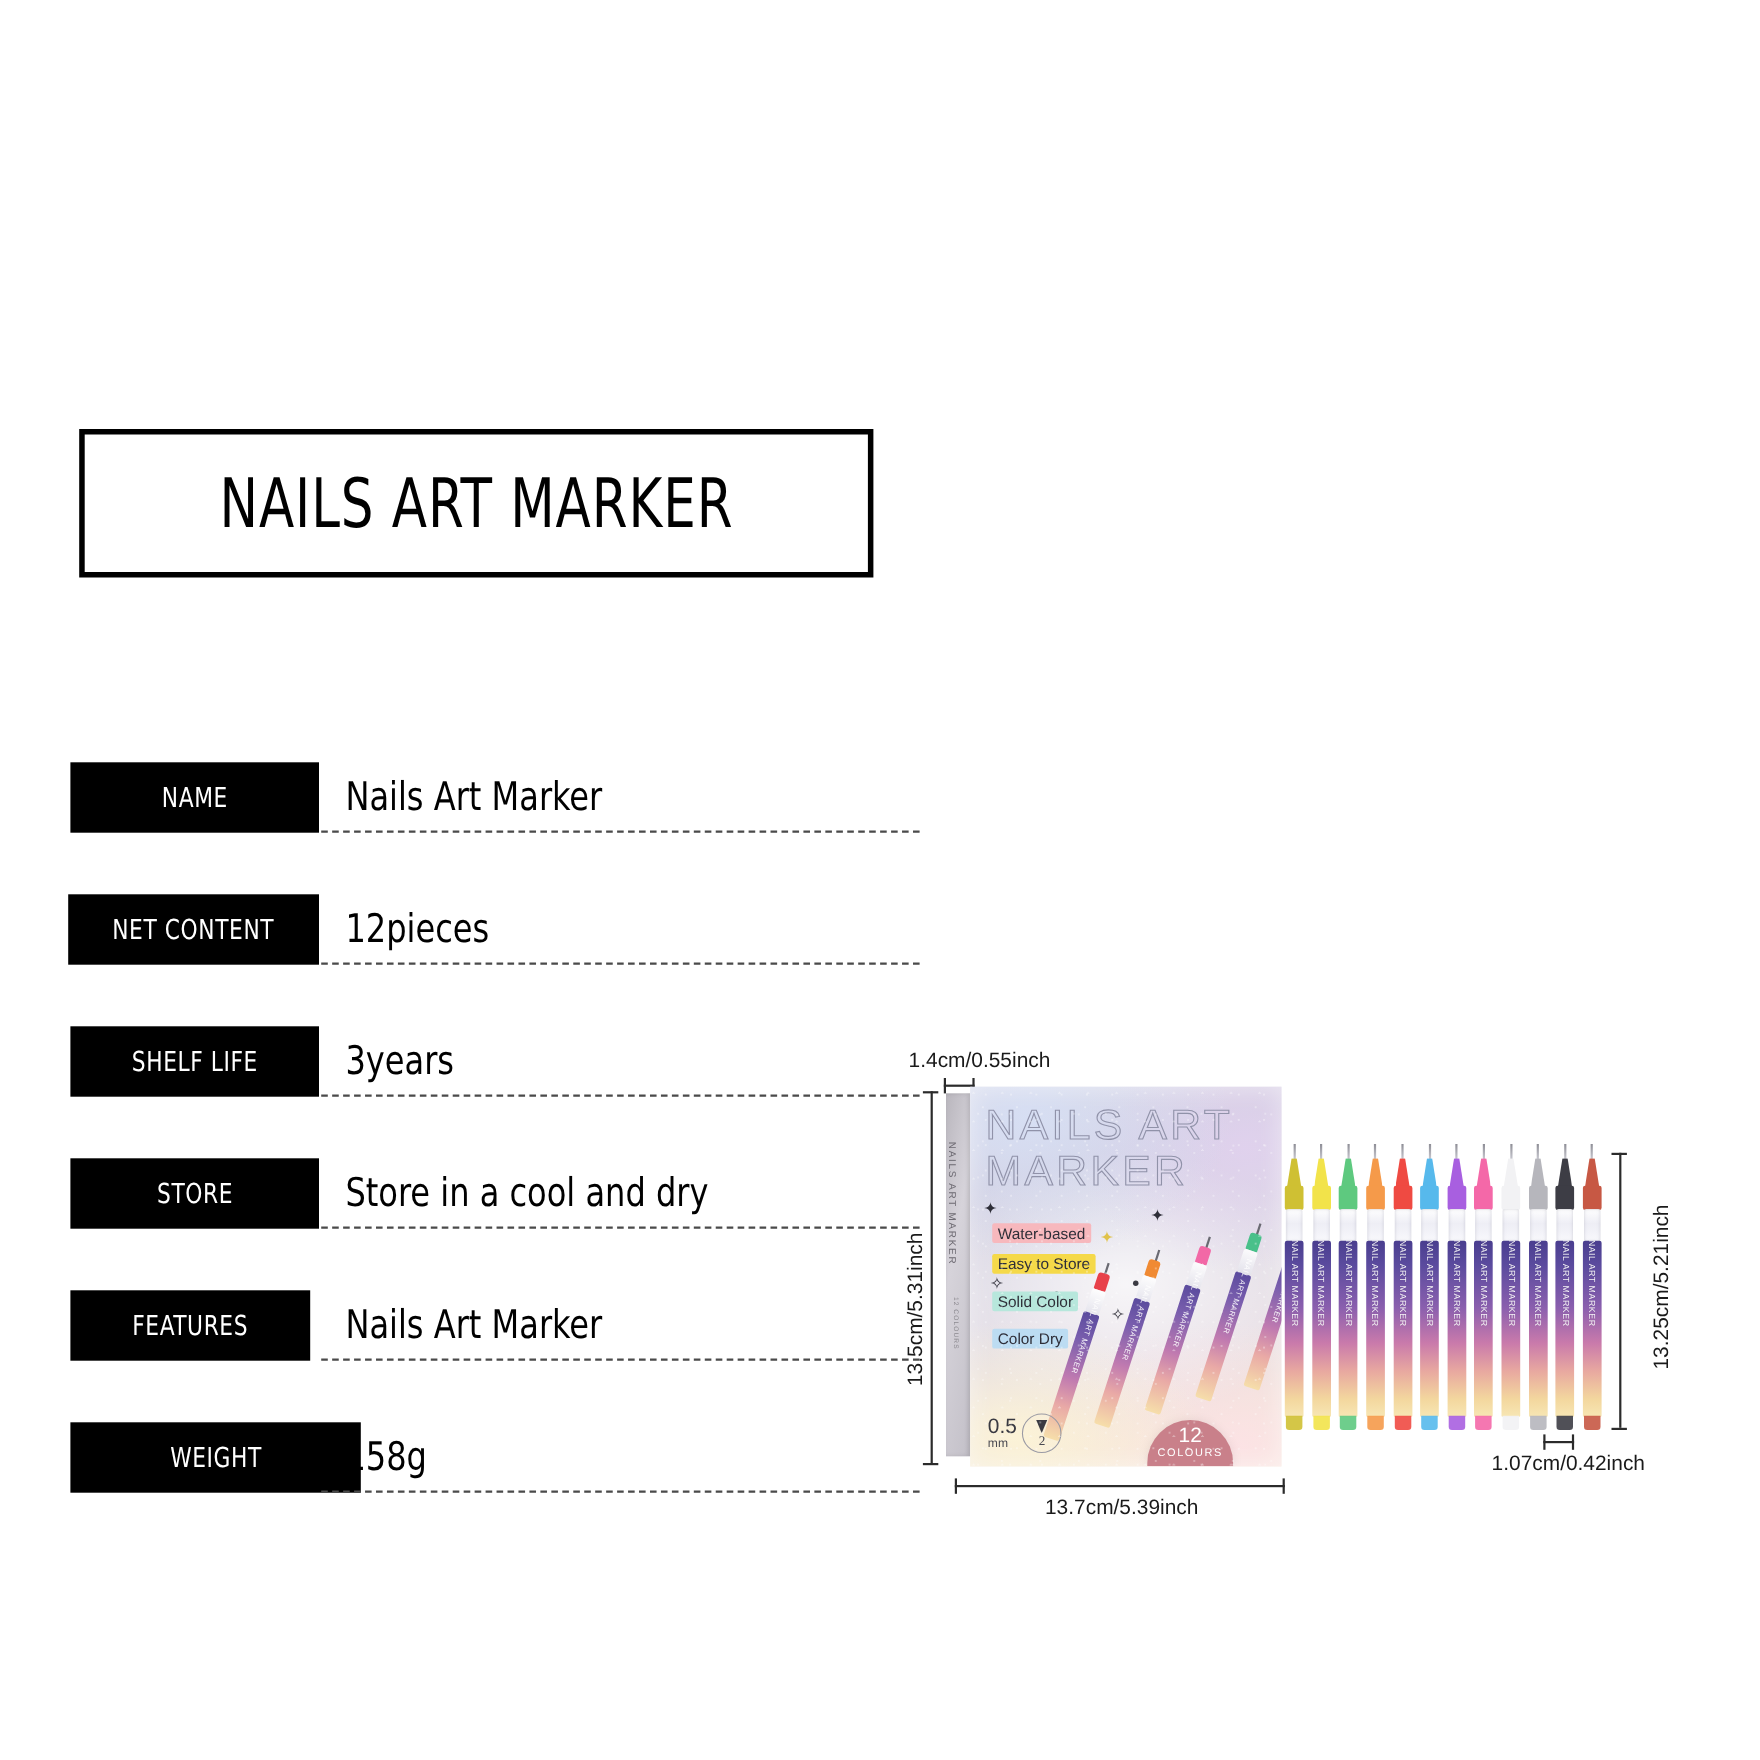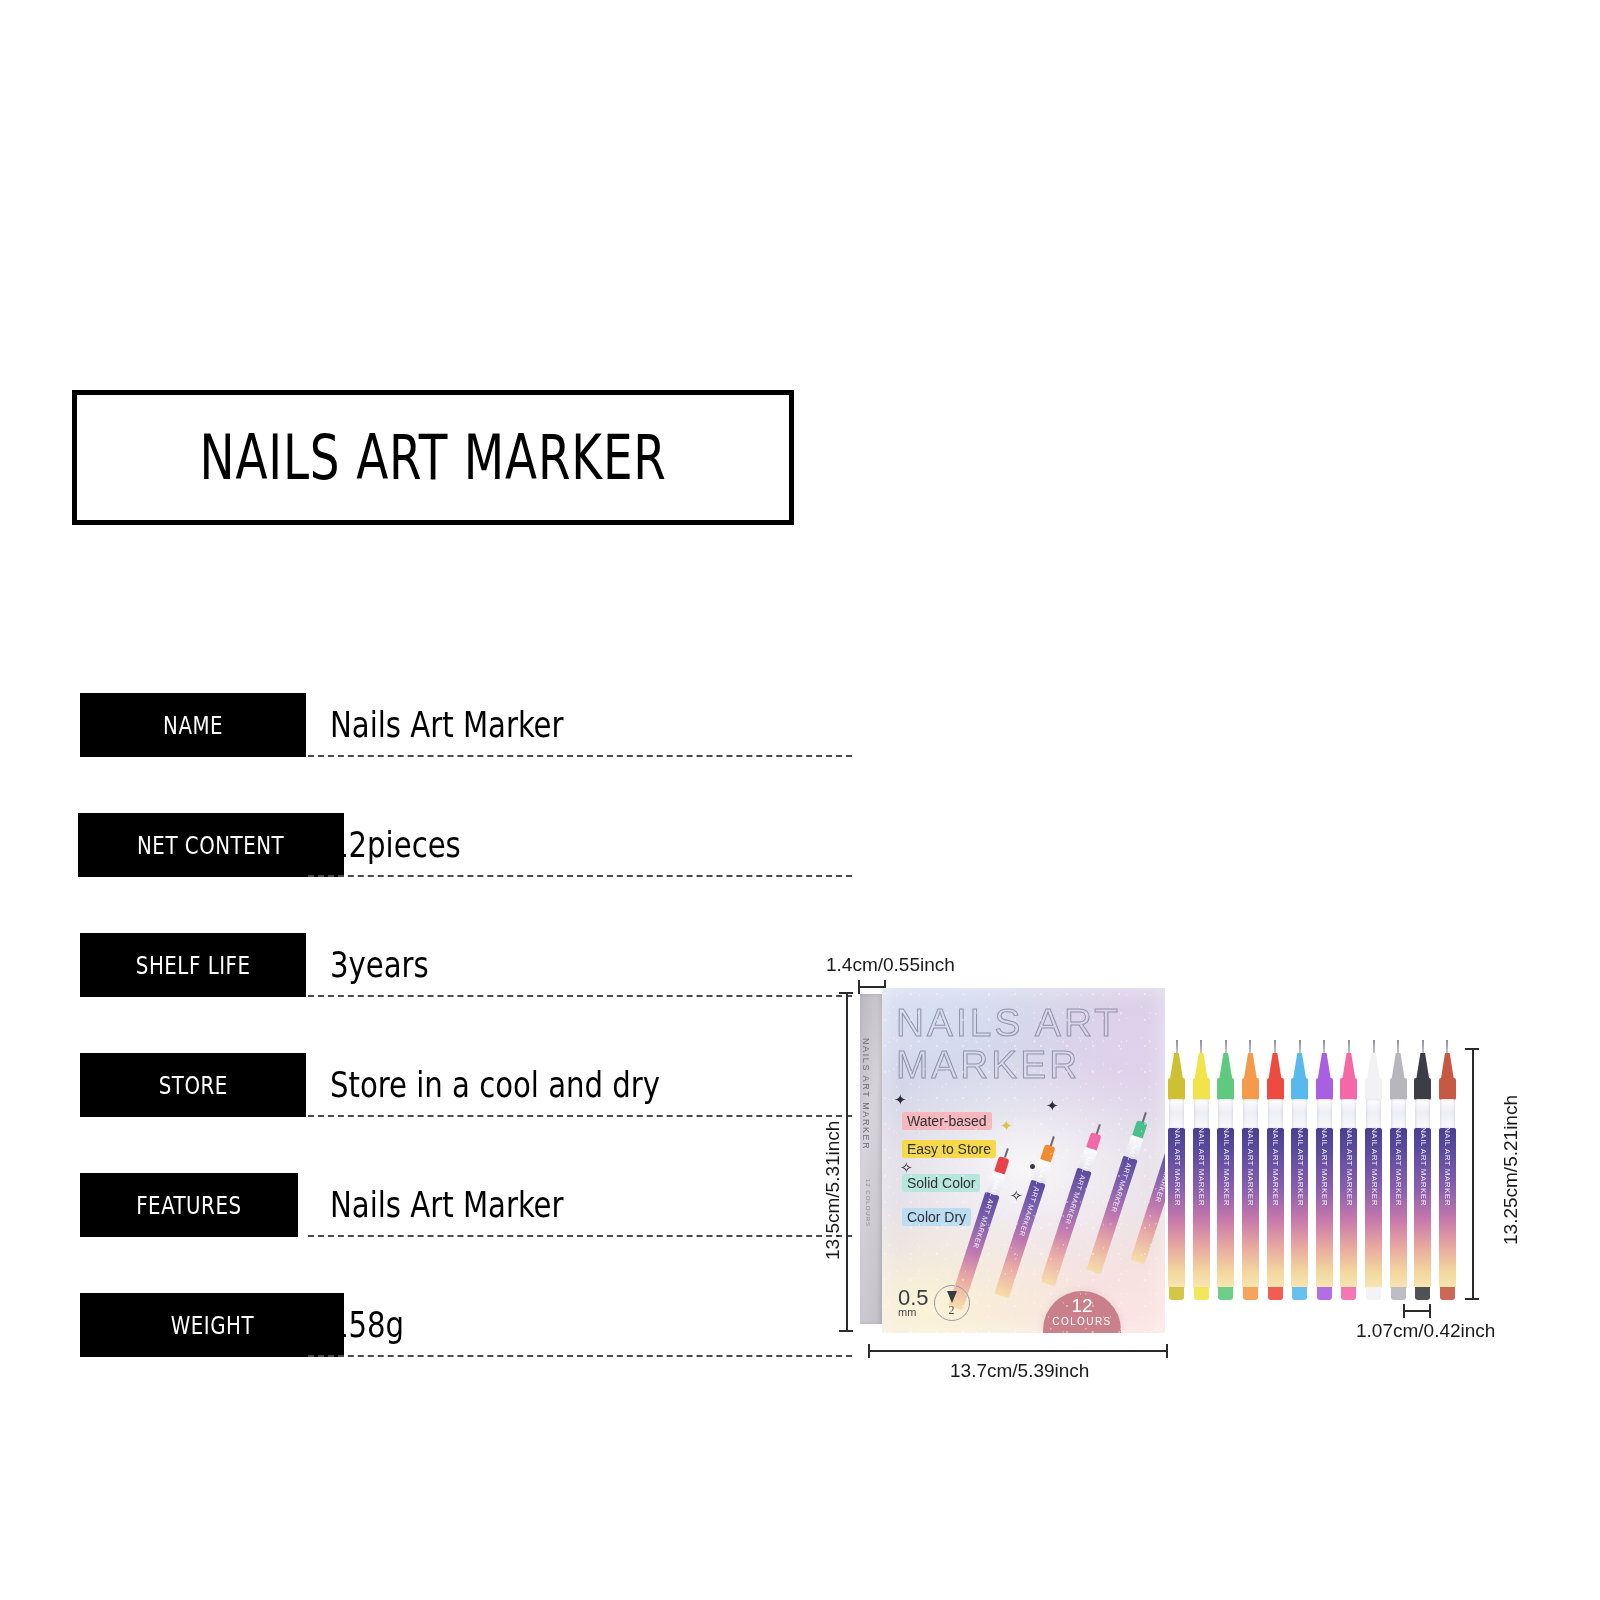--- a/index.html
+++ b/index.html
@@ -35,21 +35,21 @@
     font-size: 62px;
     font-weight: 400;
     letter-spacing: 1px;
     transform: scaleX(0.84);
     white-space: nowrap;
   }
 
   
   #spec-table {
     position: absolute;
-    left: 80px;
+    left: 64px;
     top: 693px;
     width: 710px;
   }
   .spec-row {
     position: relative;
     height: 120px;
   }
   .spec-label {
     position: absolute;
     left: 0;
@@ -89,21 +89,21 @@
   }
 
   
   .r-name   .spec-label { width: 226px; }
   .r-net    .spec-label { width: 226px; }
   .r-shelf  .spec-label { width: 226px; }
   .r-store  .spec-label { width: 226px; }
   .r-feat   .spec-label { width: 218px; }
   .r-weight .spec-label { width: 264px; }
 
-  .r-net .spec-label { left: -2px; width: 266px; }
+  .r-net .spec-label { left: -2px; width: 228px; }
 
   
   #photo-area {
     position: absolute;
     left: 800px;
     top: 940px;
     width: 800px;
     height: 470px;
   }
 
@@ -242,21 +242,21 @@
 
   #tip-badge {
     position: absolute;
     left: 16px; bottom: 12px;
     display: flex;
     align-items: center;
     gap: 5px;
   }
   #tip-badge .tb-num {
     font-family: "Liberation Sans", sans-serif;
-    font-size: 22px;
+    font-size: 19px;
     color: #3a3a42;
     line-height: 17px;
     text-align: center;
   }
   #tip-badge .tb-mm {
     font-size: 11px;
     color: #4a4a52;
   }
   #tip-circle {
     width: 34px; height: 34px;

